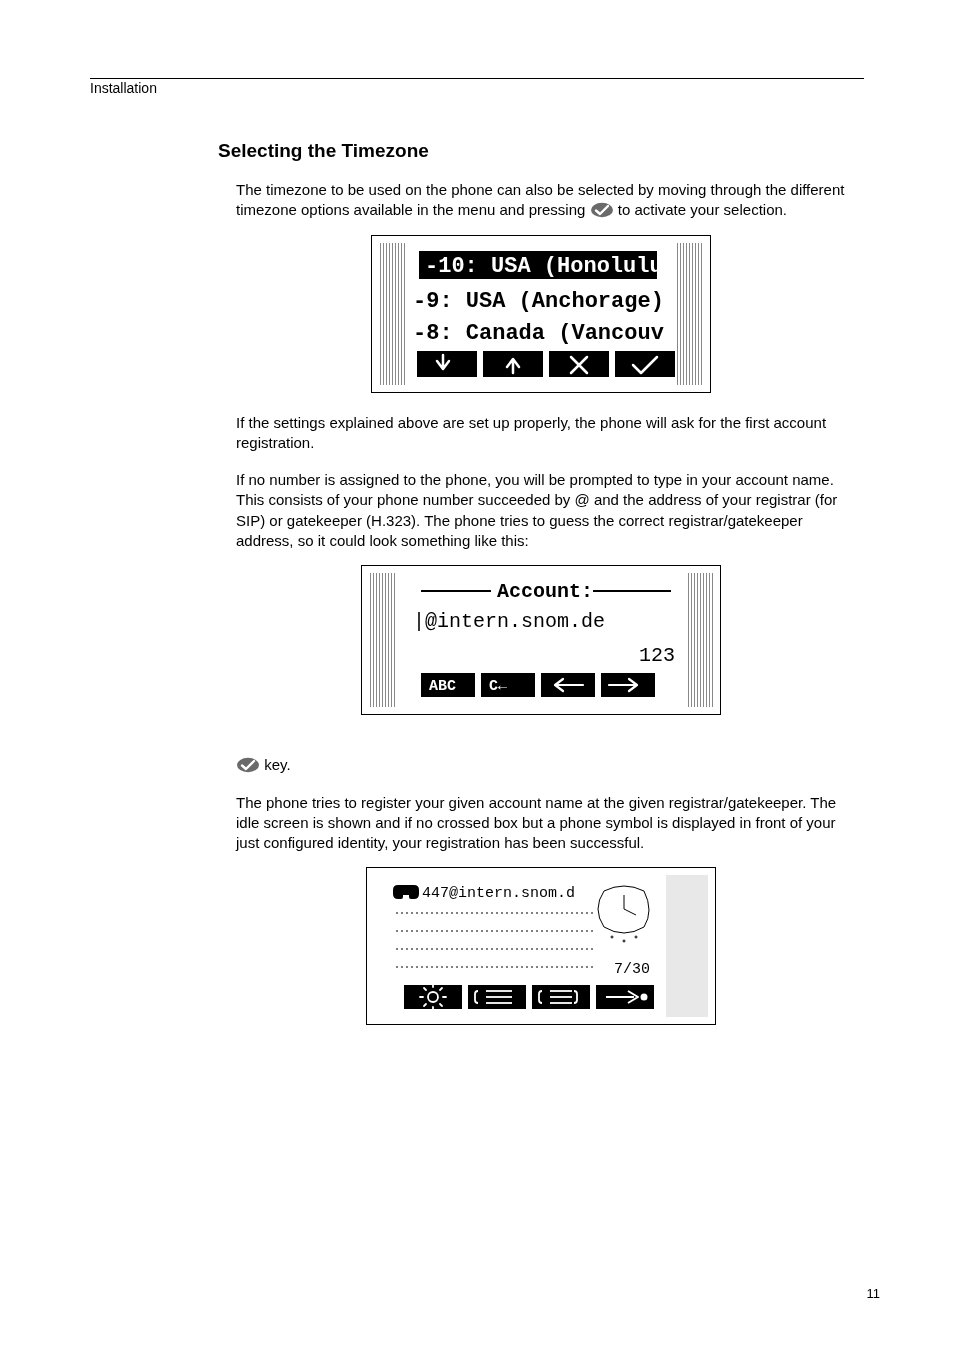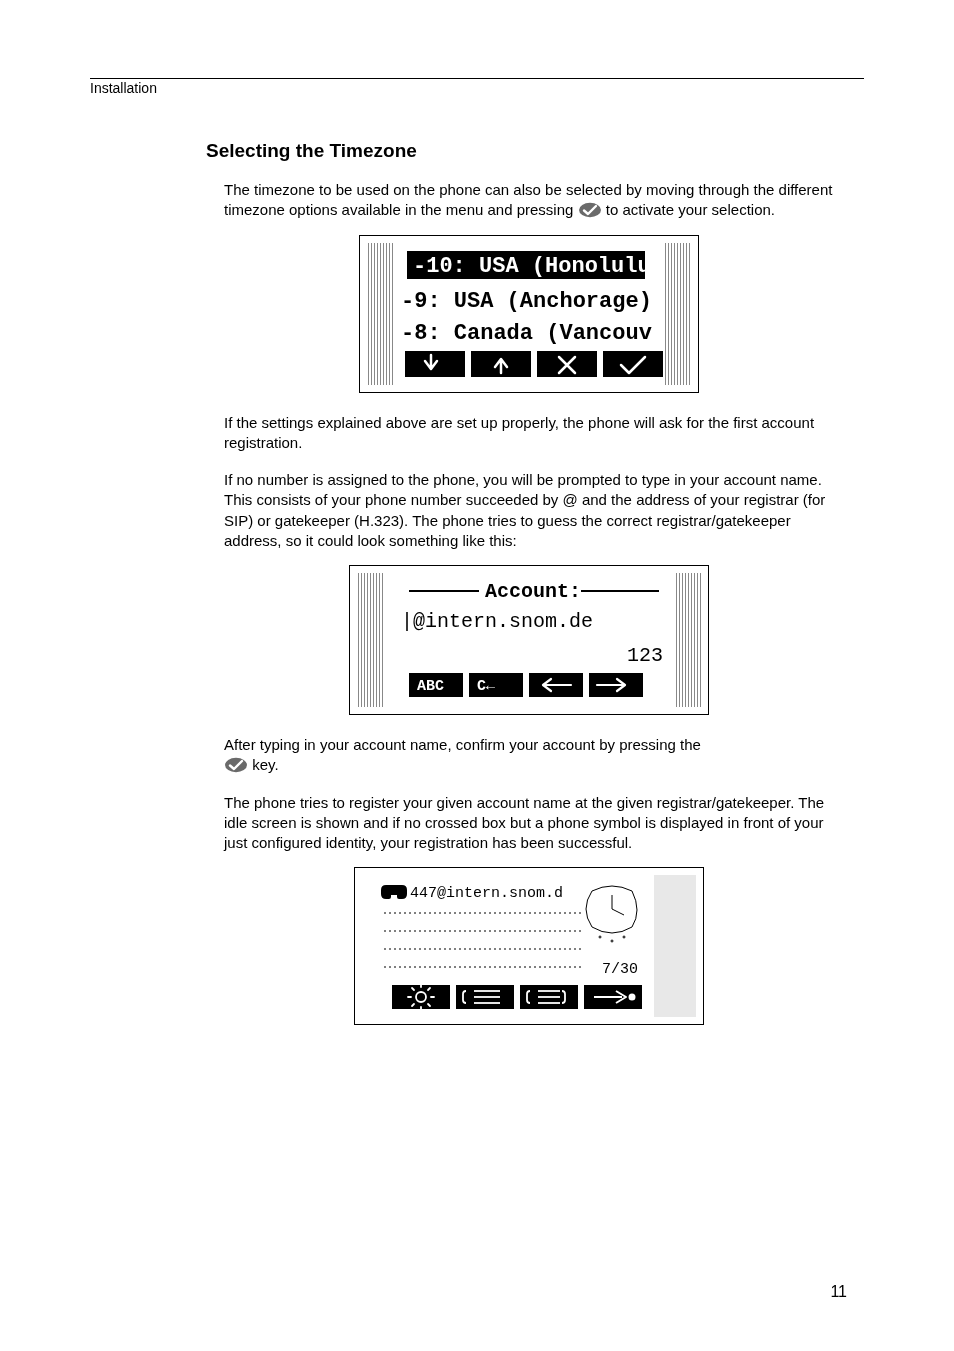--- a/index.html
+++ b/index.html
@@ -25,21 +25,21 @@
   .hr {
     position: absolute;
     top: 78px;
     left: 90px;
     width: 774px;
     border-top: 1px solid #000;
   }
   .content {
     position: absolute;
     top: 140px;
-    left: 206px;
+    left: 218px;
     width: 646px;
   }
   h2.section {
     margin: 0 0 18px 0;
     font-size: 19px;
     font-weight: bold;
   }
   .para {
     margin: 17px 18px 14px 18px;
     font-size: 15px;
@@ -51,23 +51,23 @@
     height: 16px;
     vertical-align: -3px;
   }
   .check-icon svg { display: block; }
   .lcd-block {
     margin: 14px auto 20px auto;
     display: block;
   }
   .pagenum {
     position: absolute;
-    right: 107px;
+    right: 74px;
     bottom: 50px;
-    font-size: 16px;
+    font-size: 13px;
   }
 </style>
 </head>
 <body>
 
 <div class="page">
   <div class="running-head">Installation</div>
   <div class="hr"></div>
 
   <div class="content">
@@ -145,21 +145,21 @@
         <rect x="120" y="108" width="54" height="24" fill="#000"></rect>
         <text x="128" y="125" fill="#fff">C←</text>
         <rect x="180" y="108" width="54" height="24" fill="#000"></rect>
         <path d="M222 120 h-26 M202 114 l-8 6 l8 6" stroke="#fff" stroke-width="2.2" fill="none" stroke-linecap="round" stroke-linejoin="round"></path>
         <rect x="240" y="108" width="54" height="24" fill="#000"></rect>
         <path d="M248 120 h26 M268 114 l8 6 l-8 6" stroke="#fff" stroke-width="2.2" fill="none" stroke-linecap="round" stroke-linejoin="round"></path>
       </g>
     </svg>
 
     <p class="para">
-      <span>After typing in your account name, confirm your account by pressing the </span><br>
+      <br>
       <span class="check-icon"><svg width="24" height="16" viewBox="0 0 24 16">
             <ellipse cx="12" cy="8" rx="11" ry="7.2" fill="#6a6a6a"></ellipse>
             <path d="M6 8.5 L10 12 L18 4" stroke="#fff" stroke-width="2.4" fill="none" stroke-linecap="round" stroke-linejoin="round"></path>
           </svg></span><span> key.</span>
     </p>
 
     <p class="para">The phone tries to register your given account name at the given registrar/gatekeeper. The idle screen is shown and if no crossed box but a phone symbol is displayed in front of your just configured identity, your registration has been successful.</p>
 
     <svg class="lcd-block" width="350" height="158" viewBox="0 0 350 158">
       <rect x="0.5" y="0.5" width="349" height="157" fill="#fff" stroke="#000"></rect>

